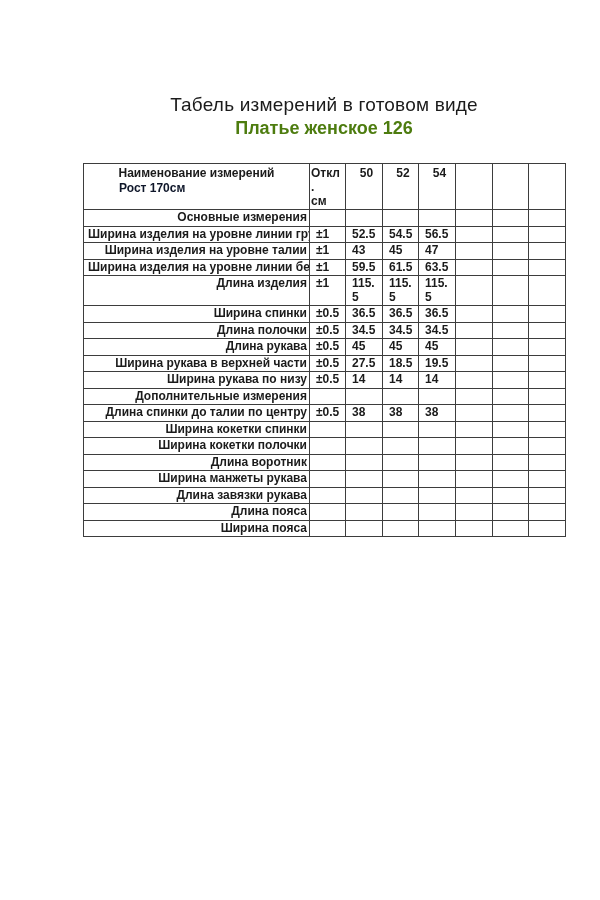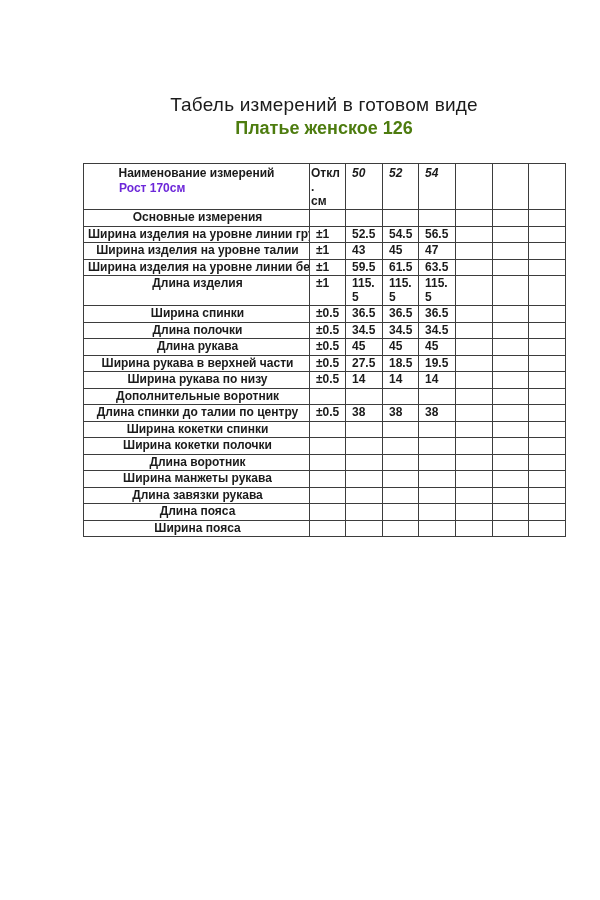--- a/index.html
+++ b/index.html
@@ -56,36 +56,35 @@
     box-sizing: border-box;
     overflow: hidden;
   }
   thead th { height: 46px; padding: 2px 1px 0 1px; }
   th.name-head { text-align: center; }
   .name-head-line1 { text-align: center; line-height: 15px; white-space: nowrap; }
   .name-head-line2 {
     text-align: left;
     padding-left: 34px;
     line-height: 15px;
-    color: #6d28d9;
+    color: #0f172a;
     white-space: nowrap;
   }
   th.tol-head { text-align: left; line-height: 14px; padding-top: 2px; }
   th.size-head {
     vertical-align: middle;
-    text-align: left;
+    text-align: center;
     padding-left: 6px;
     line-height: 14px;
-    font-style: italic;
   }
   td.label-cell {
     padding: 1px 2px 1px 4px;
     line-height: 13.5px;
     white-space: nowrap;
-    text-align: center;
+    text-align: right;
   }
   td.value-cell {
     padding: 1px 2px 1px 6px;
     line-height: 13.5px;
     text-align: left;
     word-break: break-all;
   }
   tbody tr { height: 16px; }
 </style>
 </head>
@@ -223,21 +222,21 @@
           <td class="label-cell">Ширина рукава по низу</td>
           <td class="value-cell">±0.5</td>
           <td class="value-cell">14</td>
           <td class="value-cell">14</td>
           <td class="value-cell">14</td>
           <td class="value-cell"></td>
           <td class="value-cell"></td>
           <td class="value-cell"></td>
         </tr>
         <tr>
-          <td class="label-cell">Дополнительные воротник</td>
+          <td class="label-cell">Дополнительные измерения</td>
           <td class="value-cell"></td>
           <td class="value-cell"></td>
           <td class="value-cell"></td>
           <td class="value-cell"></td>
           <td class="value-cell"></td>
           <td class="value-cell"></td>
           <td class="value-cell"></td>
         </tr>
         <tr>
           <td class="label-cell">Длина спинки до талии по центру</td>

